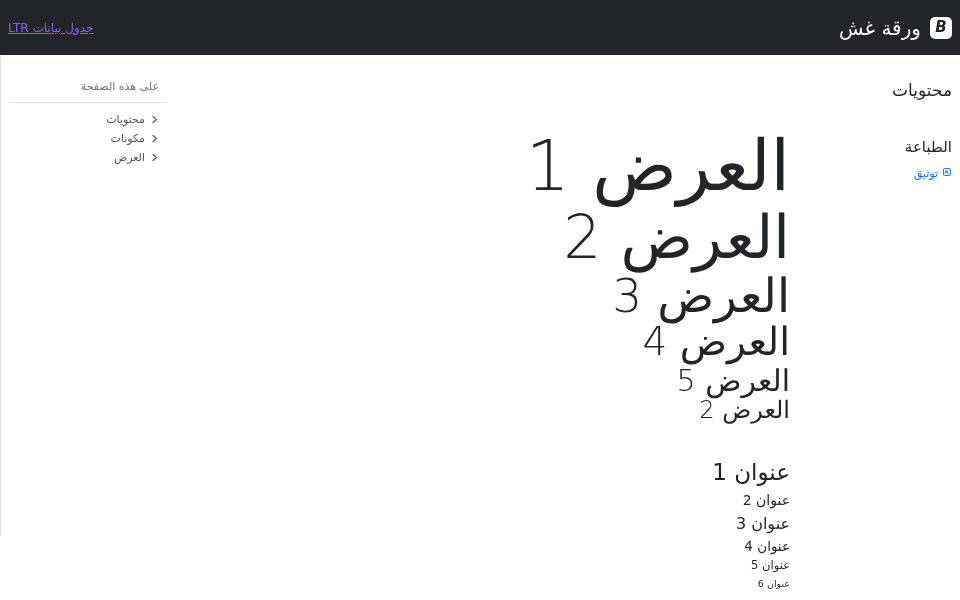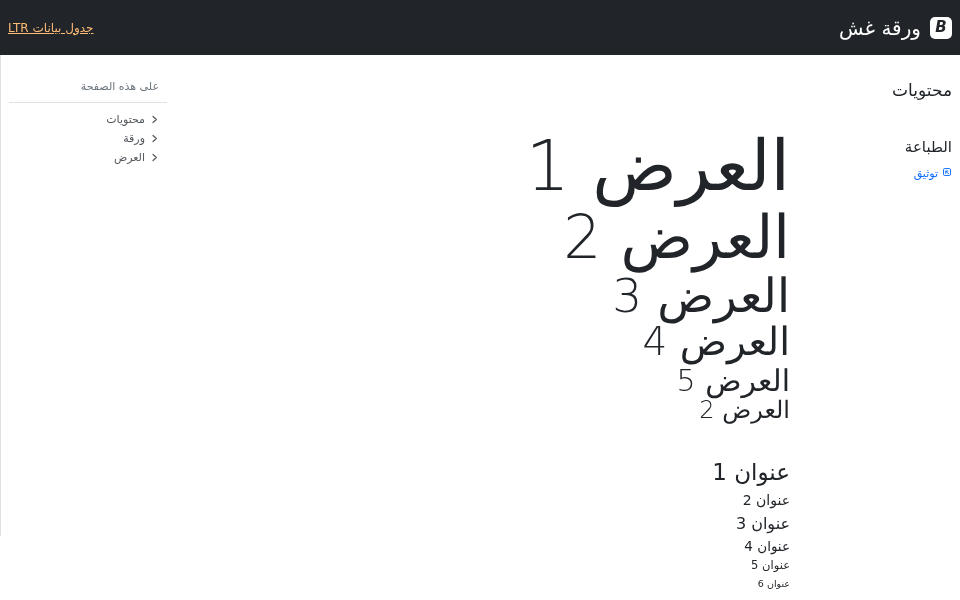--- a/index.html
+++ b/index.html
@@ -20,21 +20,21 @@
     color: #fff; text-decoration: none; font-size: 20px; line-height: 1;
     cursor: pointer;
   }
   .brand-logo {
     width: 22px; height: 22px; background: #fff; border-radius: 5px;
     display: flex; align-items: center; justify-content: center;
     font-weight: 700; font-style: italic; font-size: 15px; color: #212529;
     flex: 0 0 auto;
   }
   .nav-ltr-link {
-    color: #fdba74; font-size: 12px; text-decoration: underline; cursor: pointer;
+    color: #8b5cf6; font-size: 12px; text-decoration: underline; cursor: pointer;
   }
 
   
   .layout { display: flex; height: 545px; }
 
   
   .main { flex: 1 1 auto; padding: 25px 8px 0 0; }
   .section-title {
     font-size: 17px; font-weight: 400; color: #212529;
     margin-bottom: 30px;
@@ -151,21 +151,21 @@
       </span>
       <span>محتويات</span>
     </button>
 
     <button class="toc-item">
       <span class="chev">
         <svg width="9" height="9" viewBox="0 0 12 12" fill="none" stroke="#52575c" stroke-width="1.6">
           <path d="M4 2 L8.5 6 L4 10" stroke-linecap="round" stroke-linejoin="round"></path>
         </svg>
       </span>
-      <span>ورقة</span>
+      <span>مكونات</span>
     </button>
 
     <button class="toc-item">
       <span class="chev">
         <svg width="9" height="9" viewBox="0 0 12 12" fill="none" stroke="#52575c" stroke-width="1.6">
           <path d="M4 2 L8.5 6 L4 10" stroke-linecap="round" stroke-linejoin="round"></path>
         </svg>
       </span>
       <span>العرض</span>
     </button>

